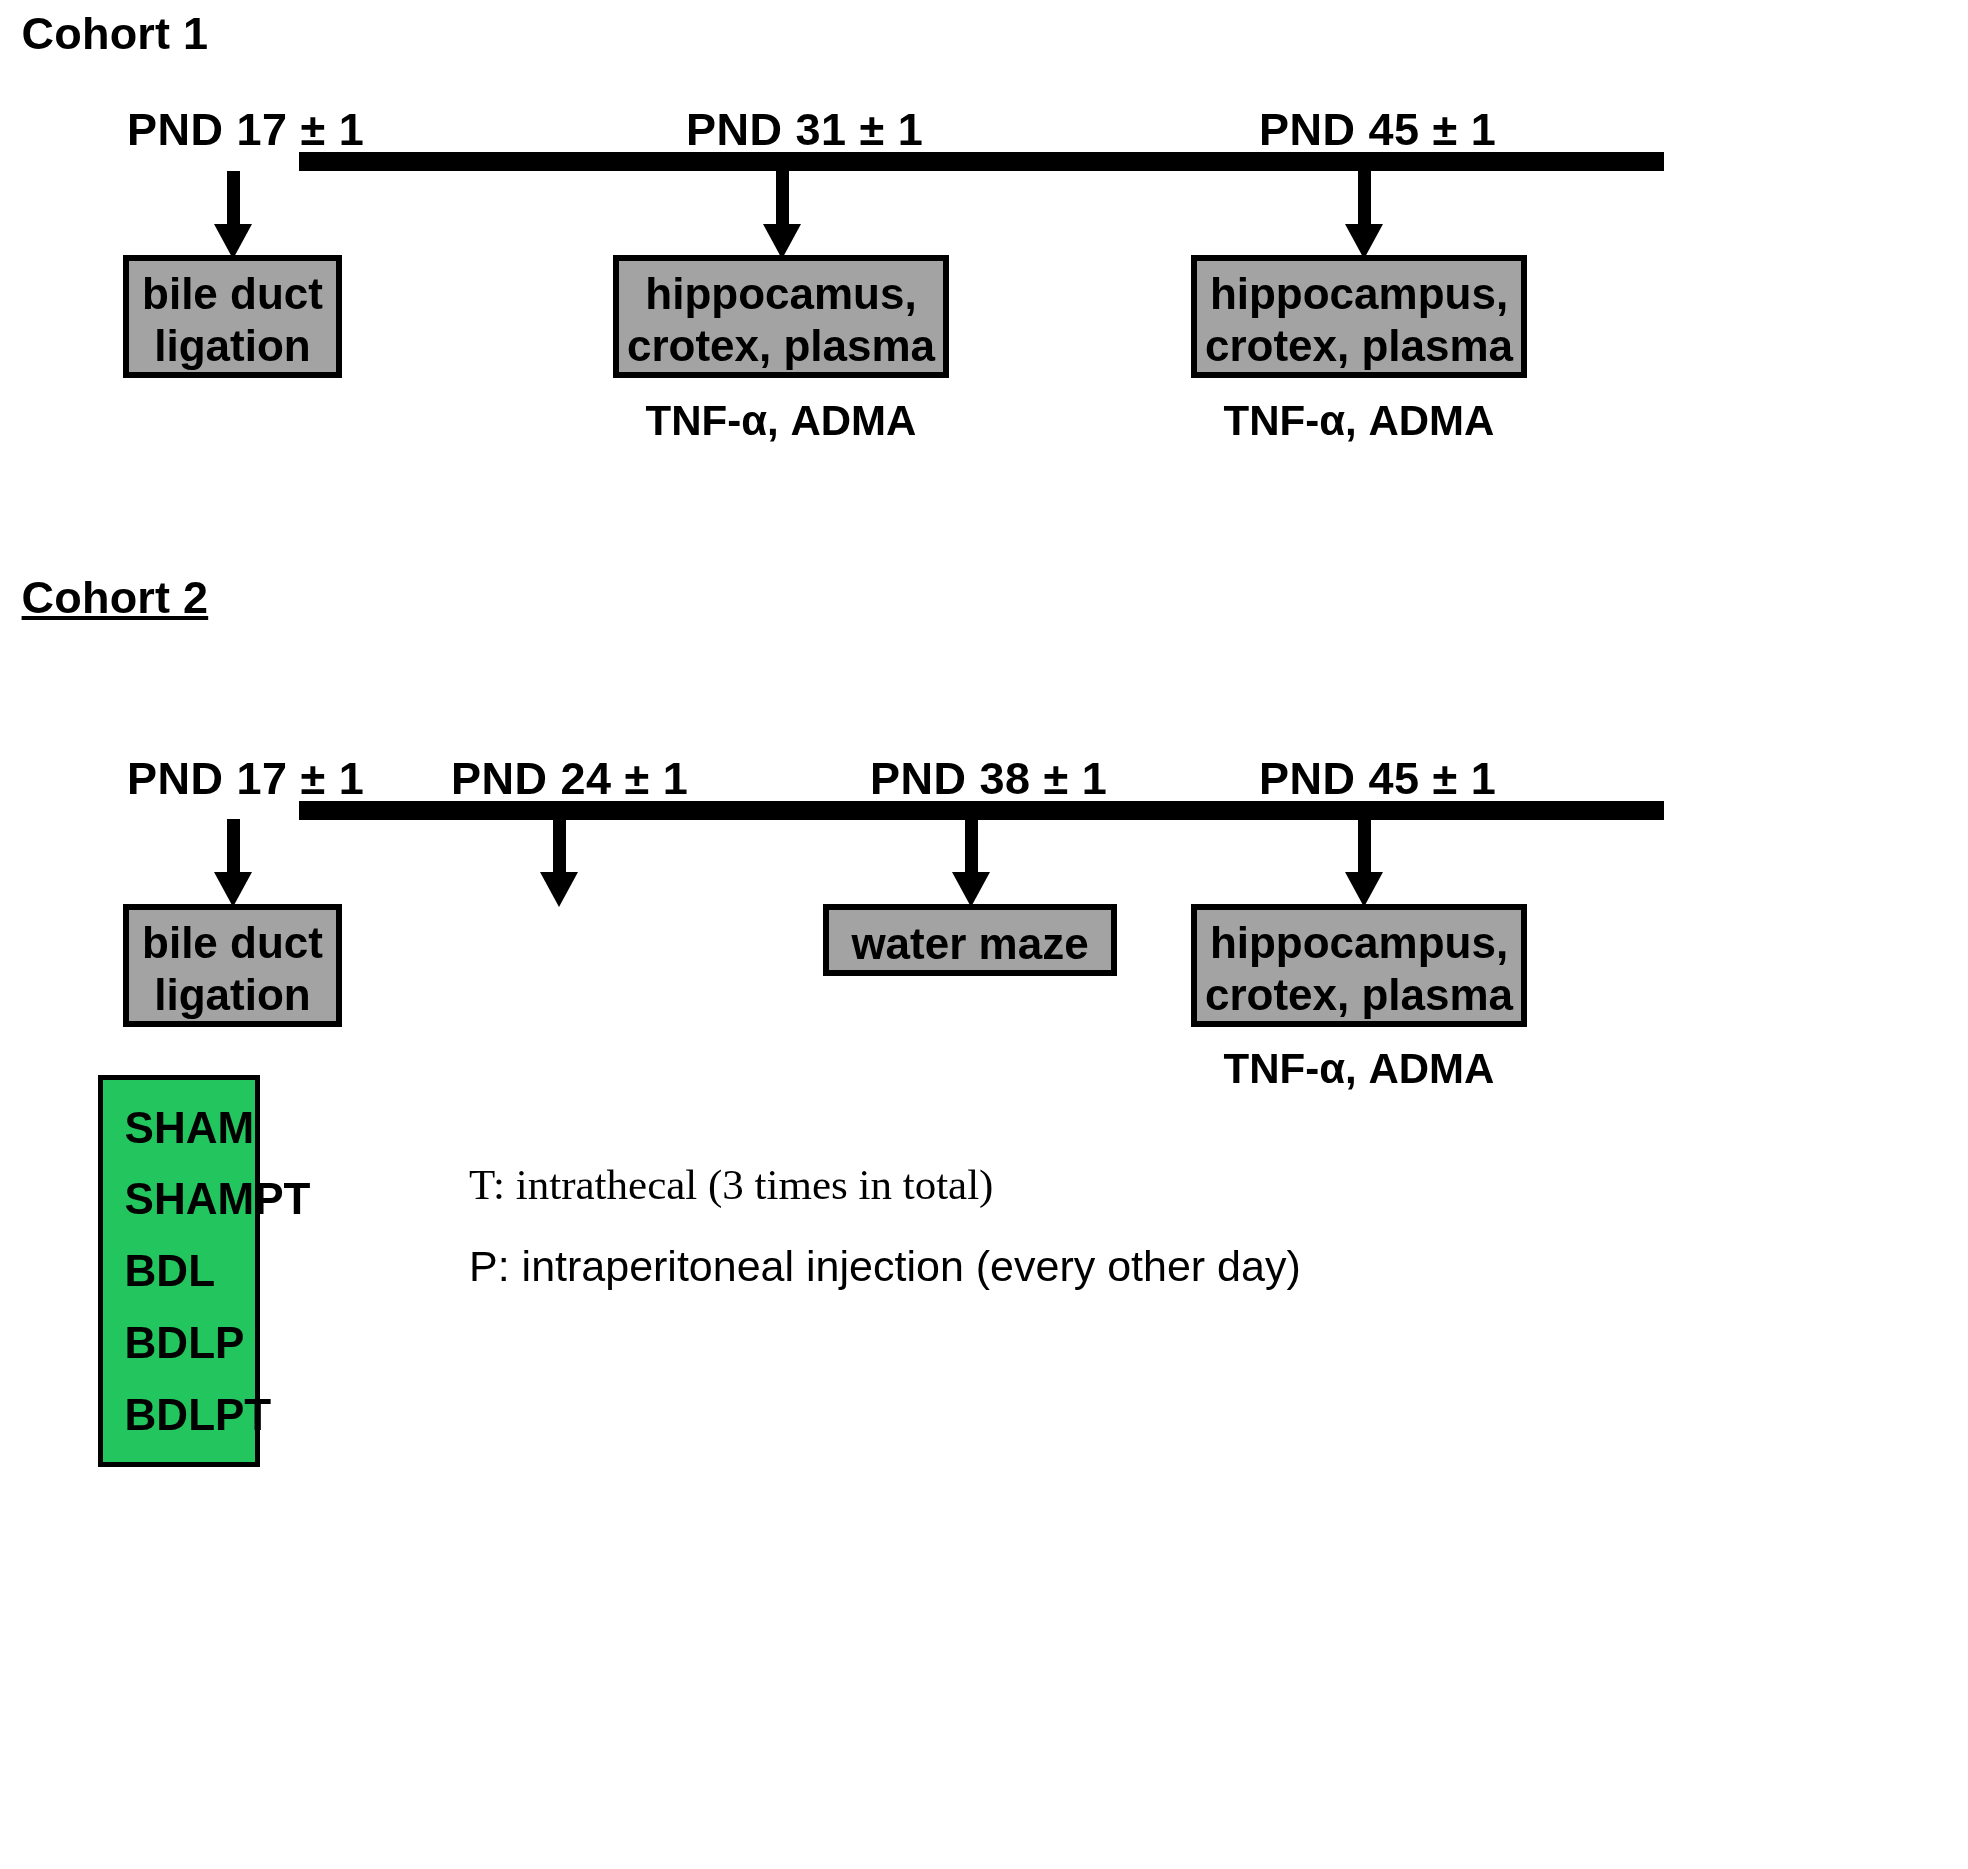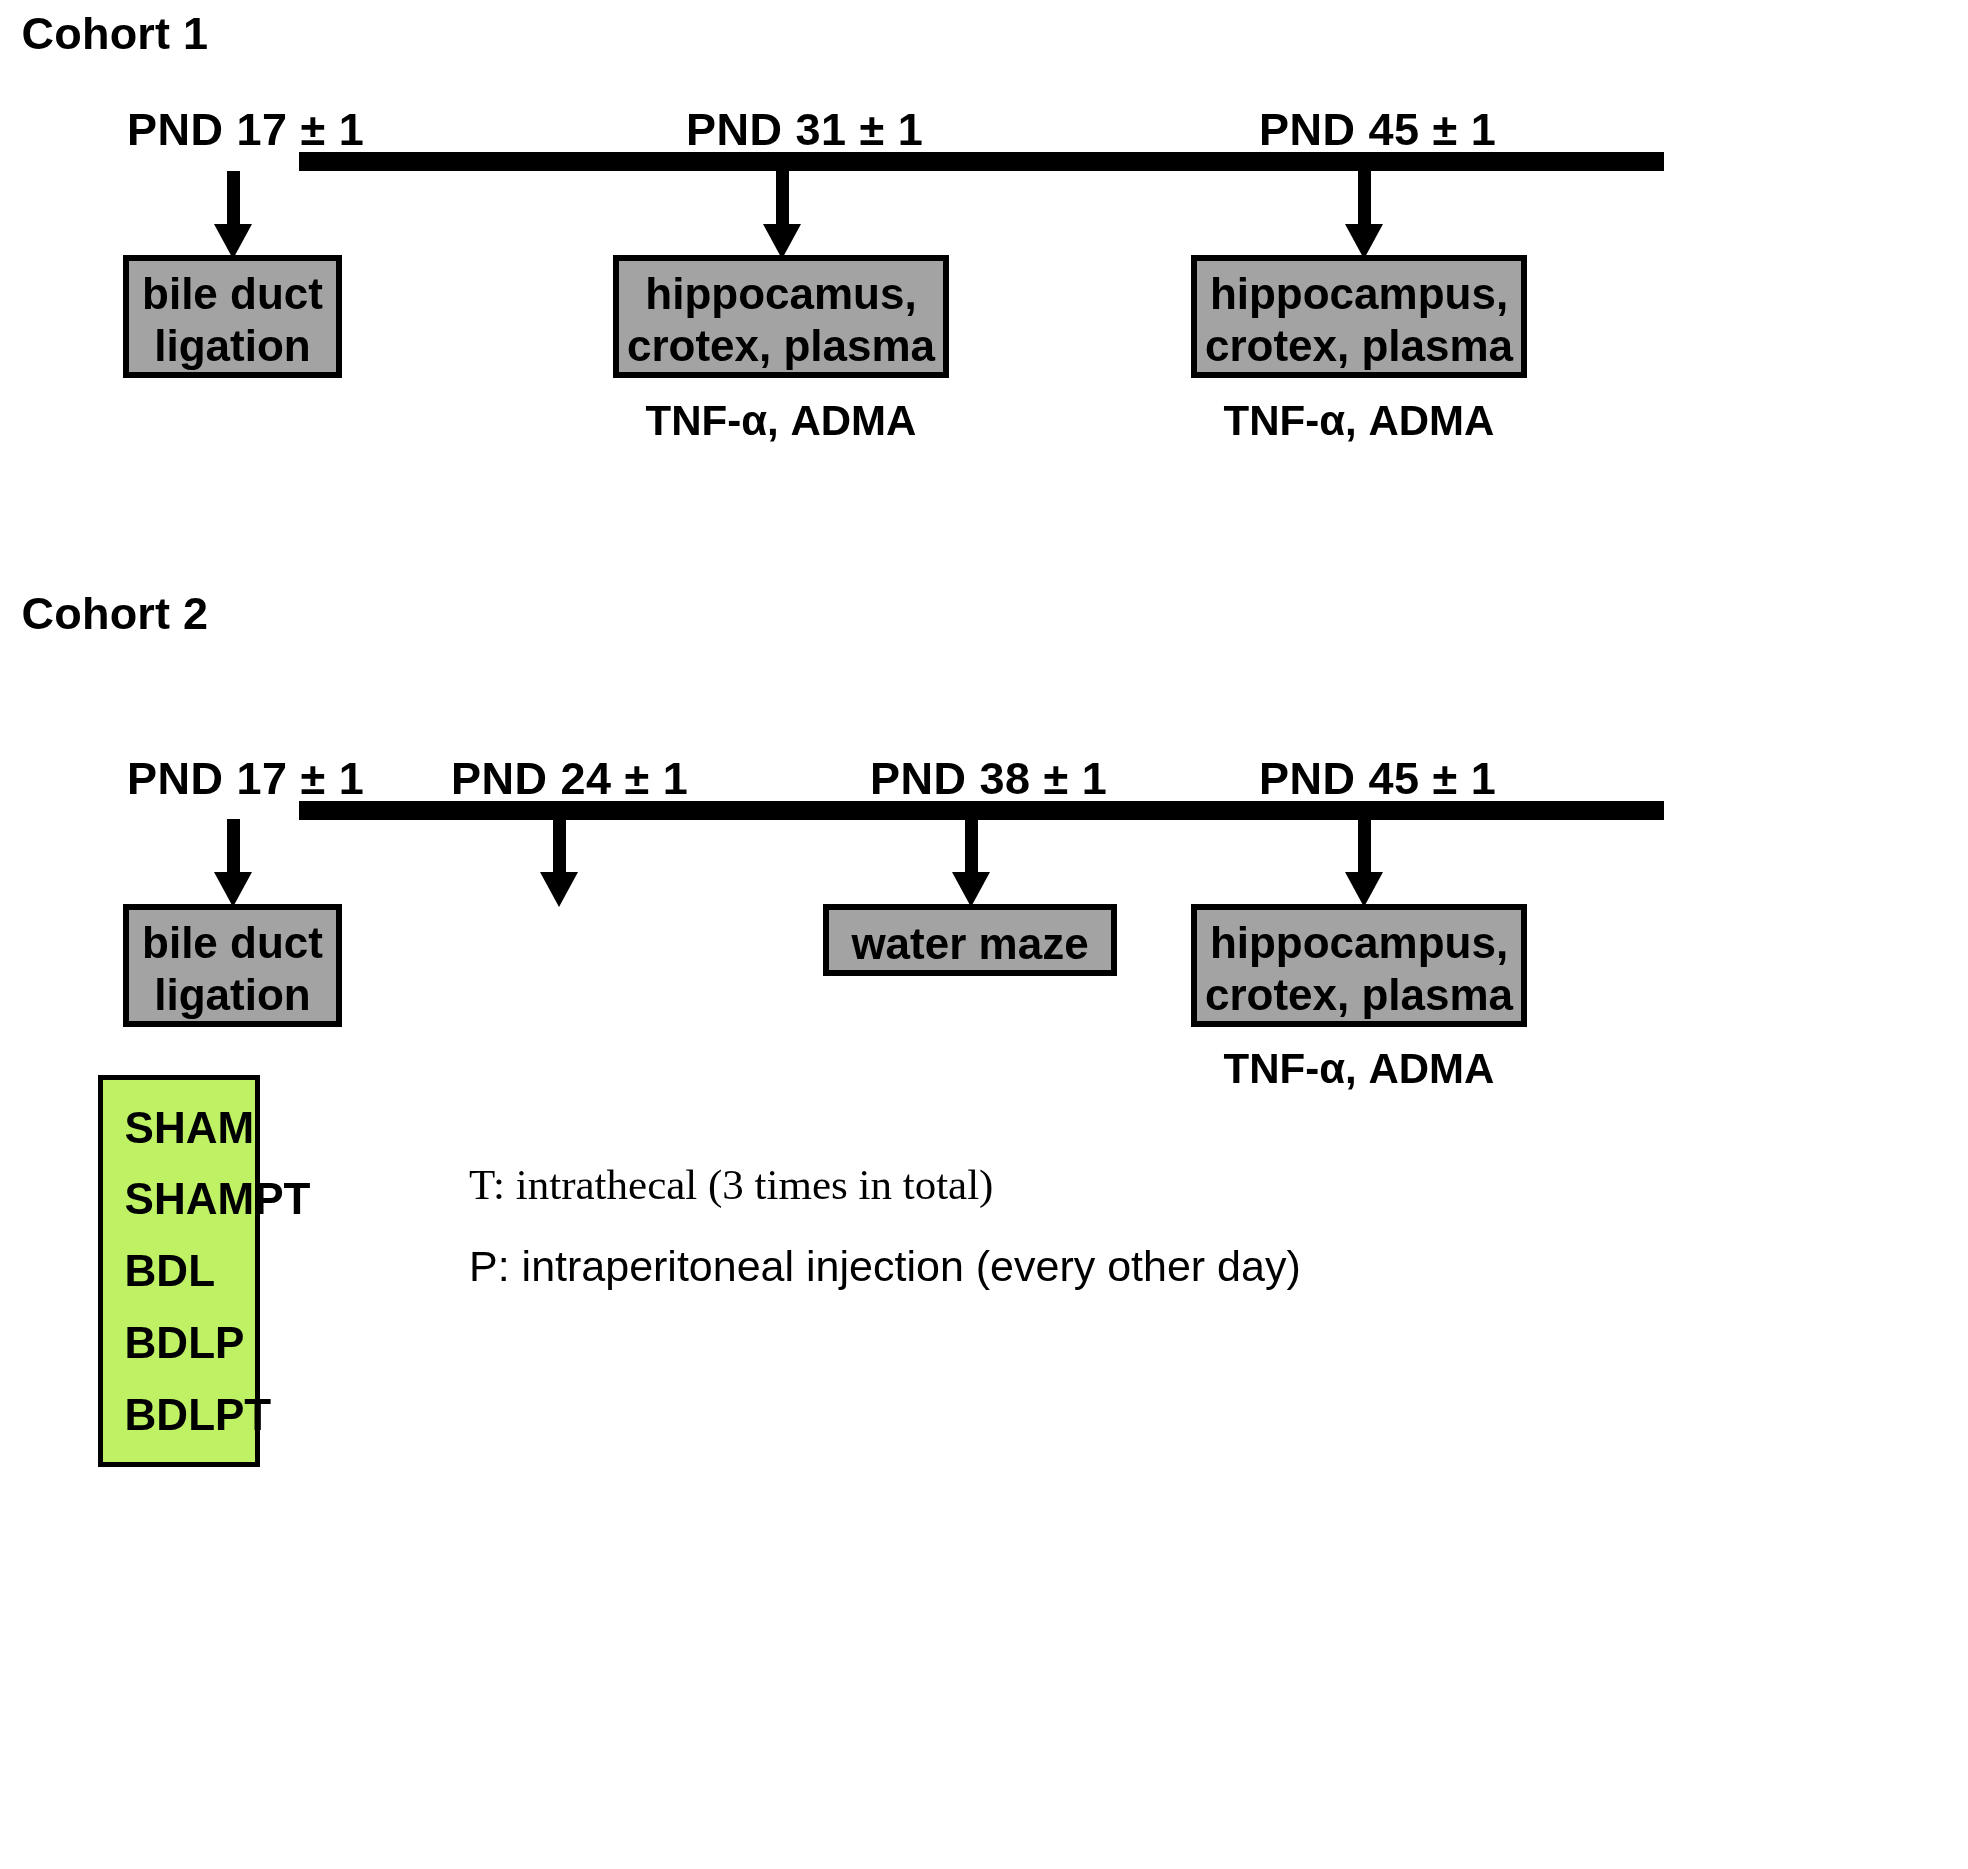--- a/index.html
+++ b/index.html
@@ -83,21 +83,21 @@
   .assay-caption {
     font-size: 42px;
     font-weight: bold;
     white-space: nowrap;
     text-align: center;
   }
 
   
   .group-box {
     border: 5.9px solid #000000;
-    background: #bef264;
+    background: #22c55e;
     box-sizing: border-box;
     padding: 25.5px 0 25.5px 21.6px;
     display: flex;
     flex-direction: column;
     justify-content: space-between;
   }
   .group-box .grp {
     font-size: 44px;
     font-weight: bold;
     line-height: 1;
@@ -148,21 +148,21 @@
     <div class="line">crotex, plasma</div>
   </div>
   <div class="abs assay-caption" style="left:613px; top:397px; width:336px;">TNF-α, ADMA</div>
 
   <div class="abs pbox" style="left:1191px; top:255px; width:336px; height:123px;">
     <div class="line">hippocampus,</div>
     <div class="line">crotex, plasma</div>
   </div>
   <div class="abs assay-caption" style="left:1191px; top:397px; width:336px;">TNF-α, ADMA</div>
 
-  <div class="abs cohort-title" style="left:21.6px; top:588px;">Cohort 2</div>
+  <div class="abs cohort-title" style="left:21.6px; top:572px;text-decoration:underline;">Cohort 2</div>
 
   <div class="abs pnd-label" style="left:127px; top:753px;">PND 17 ± 1</div>
   <div class="abs pnd-label" style="left:451px; top:753px;">PND 24 ± 1</div>
   <div class="abs pnd-label" style="left:870px; top:753px;">PND 38 ± 1</div>
   <div class="abs pnd-label" style="left:1259px; top:753px;">PND 45 ± 1</div>
 
   <div class="abs timeline-bar" style="left:299px; top:801px; width:1451px;"></div>
 
   <div class="abs arrow" style="left:214px; top:819px; height:88px;">
     <div class="stem" style="height:53px;"></div>

